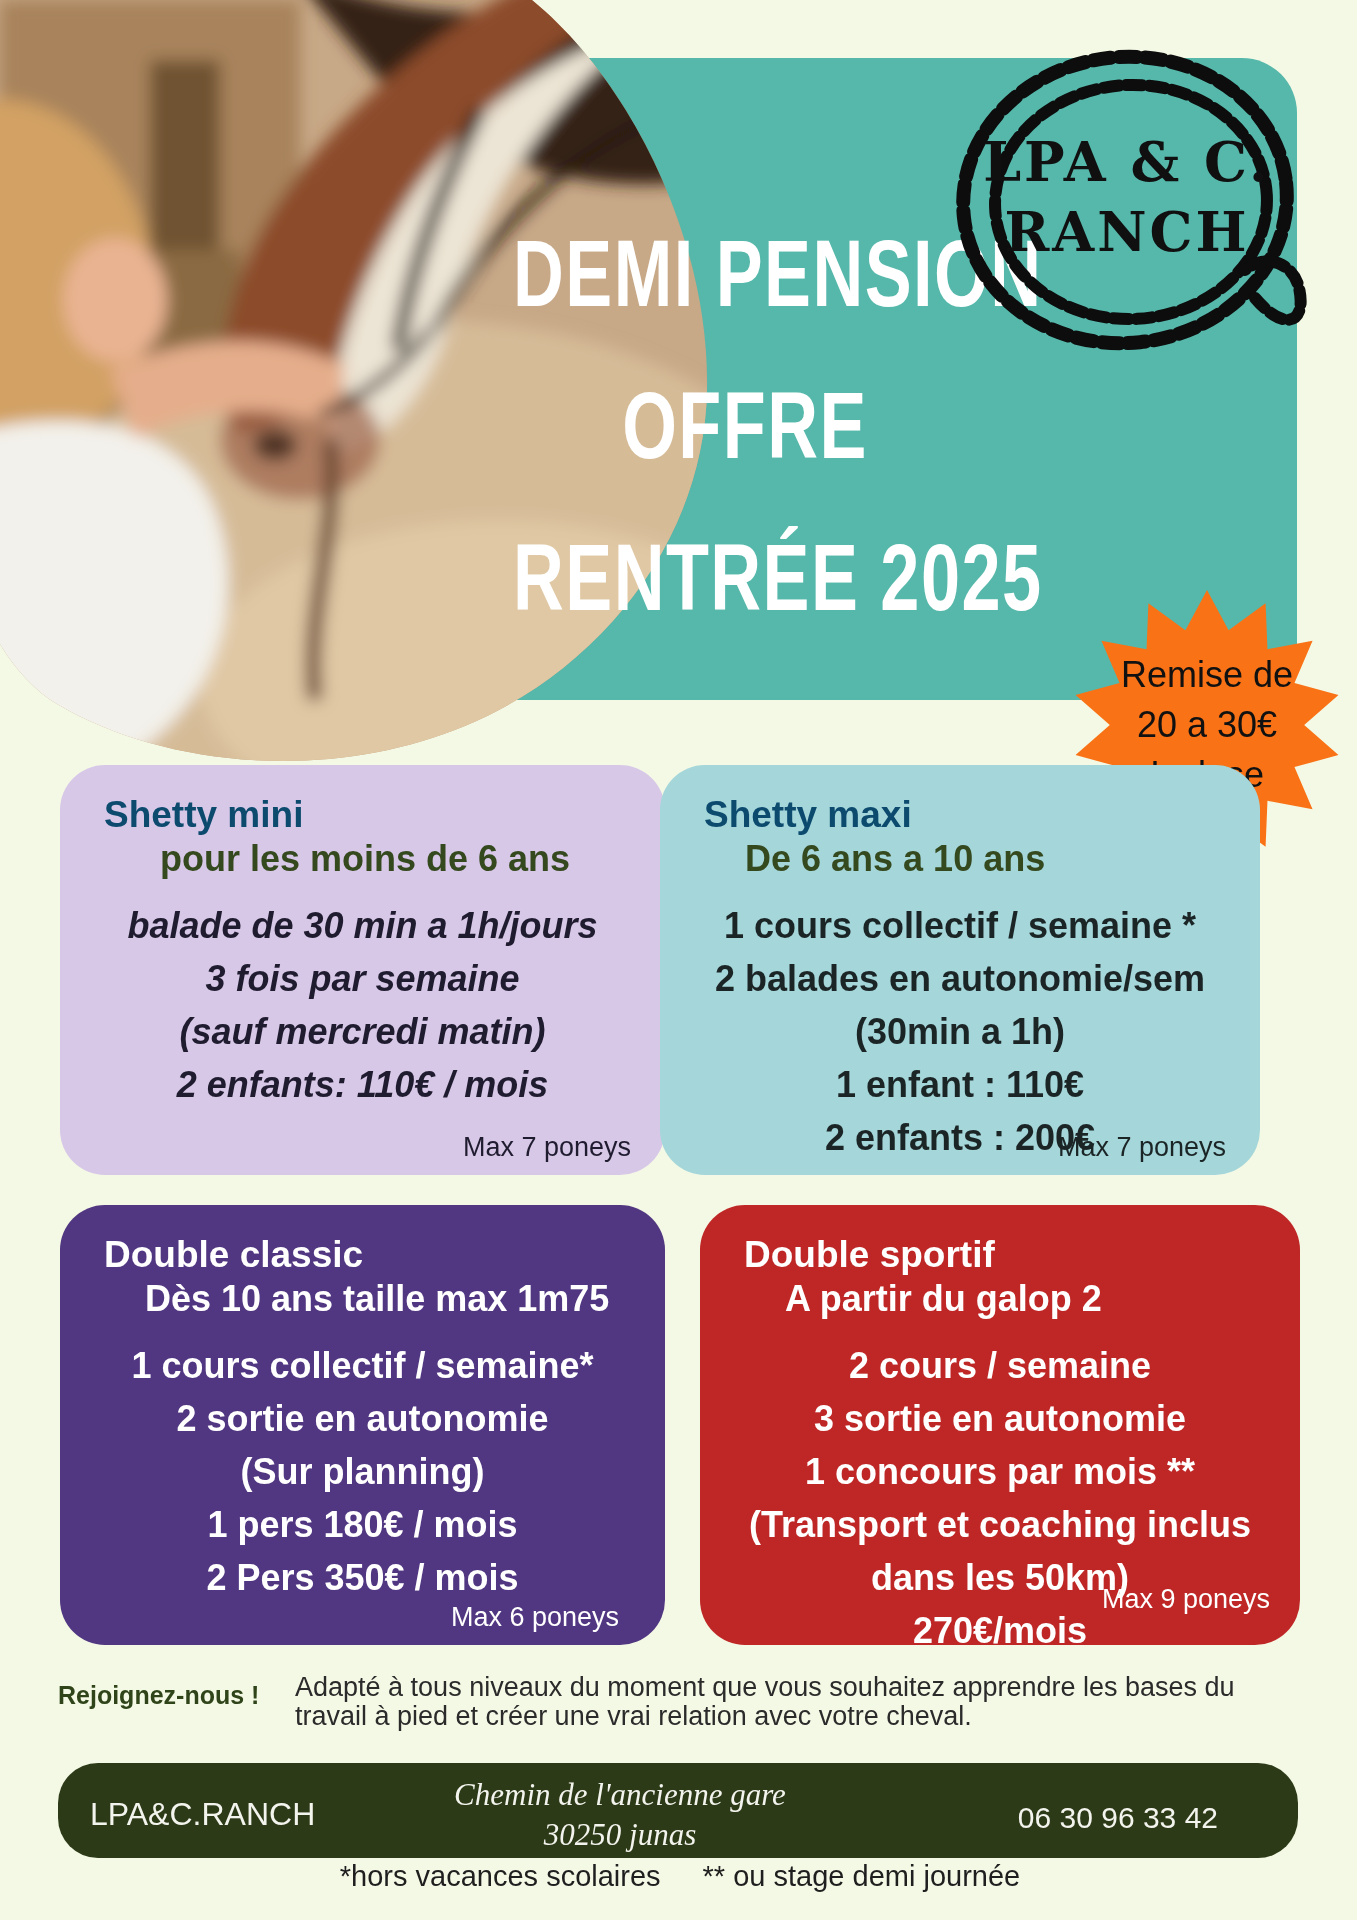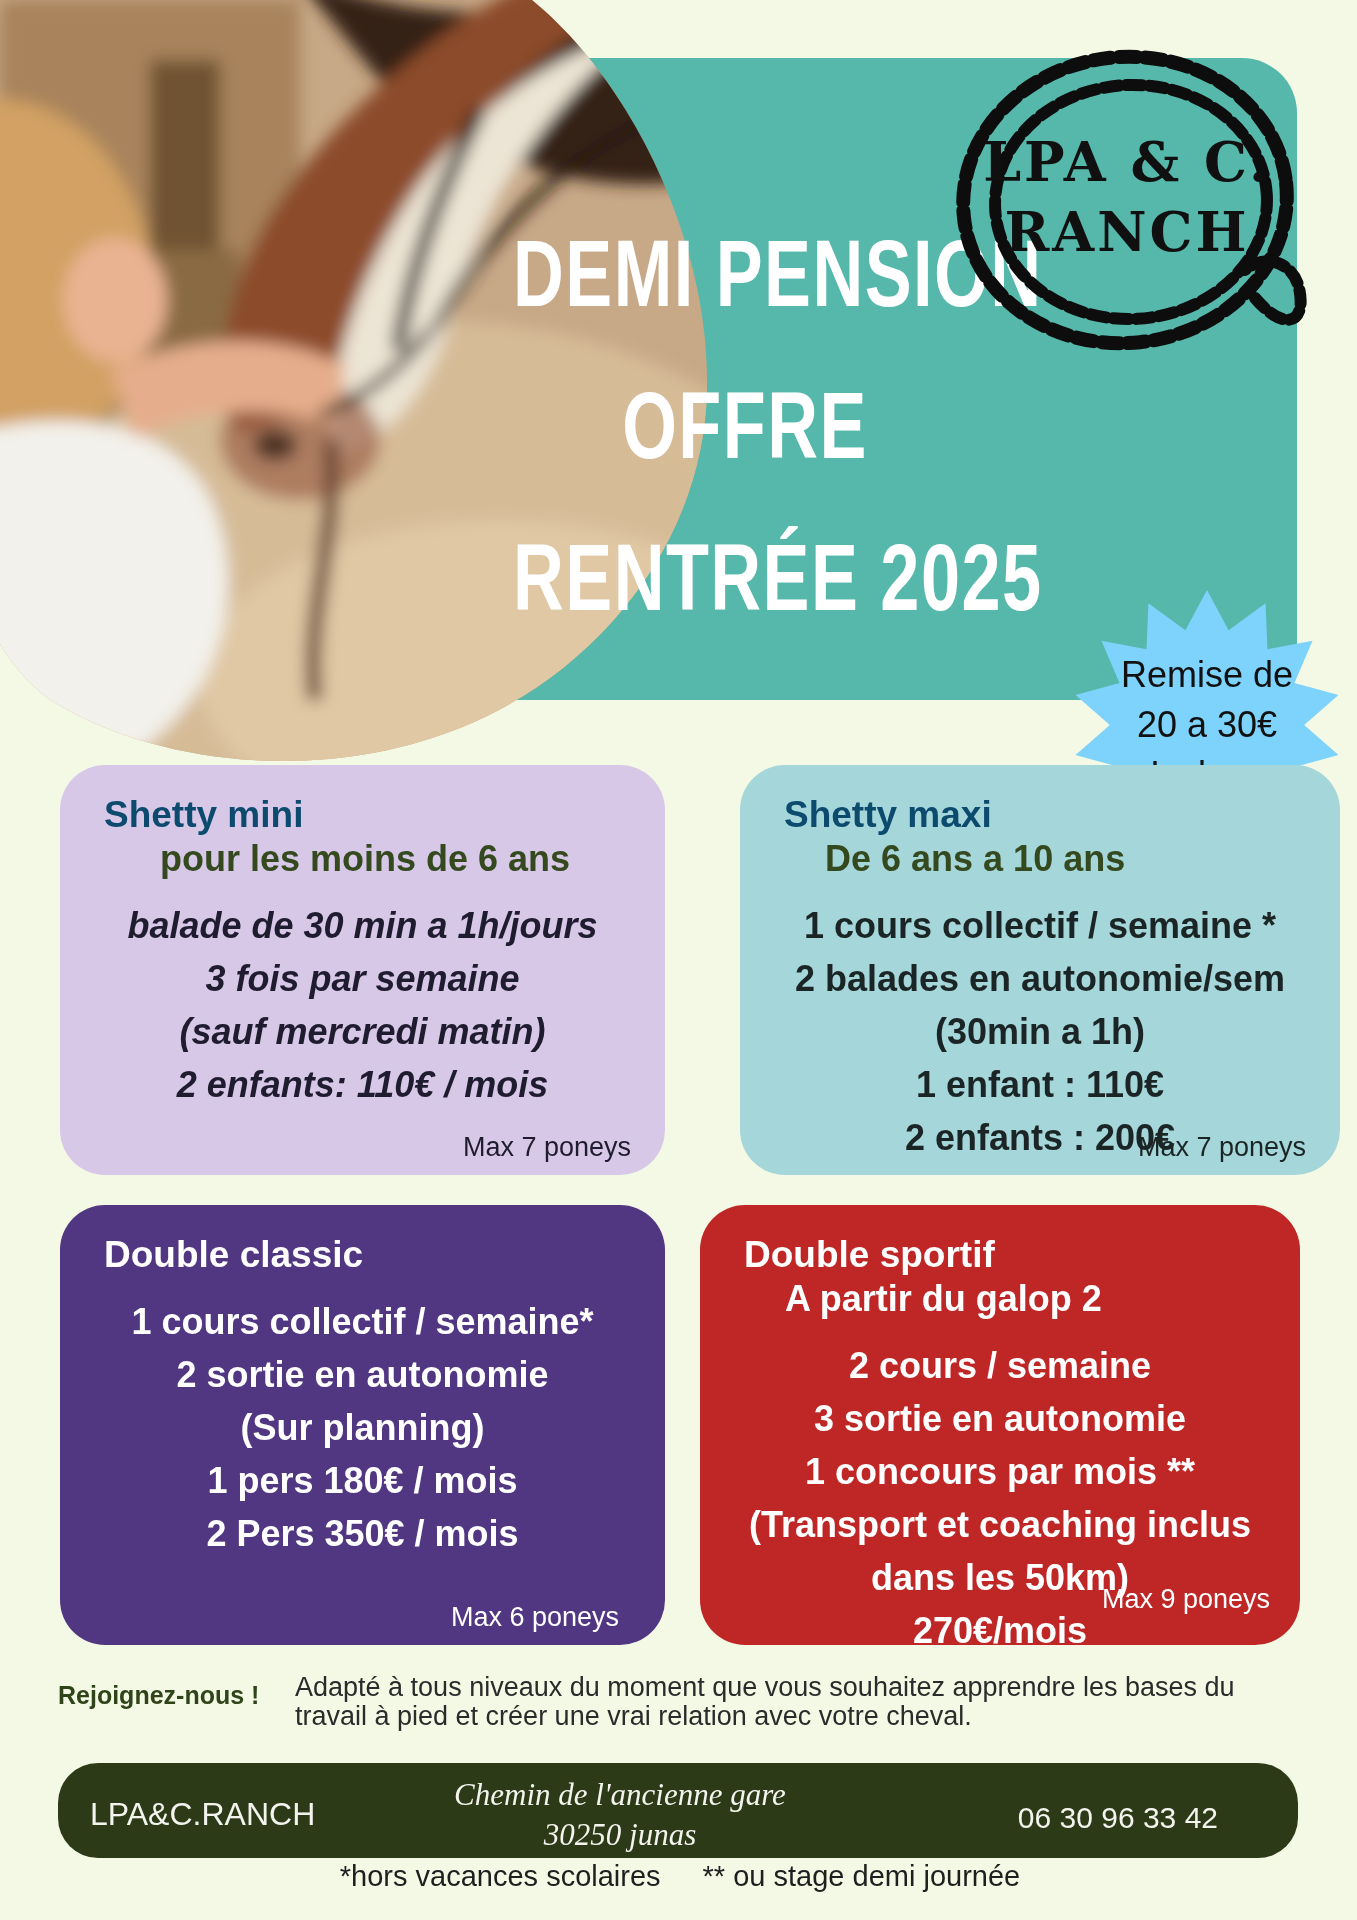--- a/index.html
+++ b/index.html
@@ -18,33 +18,33 @@
     position:absolute; left:420px; top:197px; width:650px;
     text-align:center; color:#ffffff; font-weight:bold;
     font-size:95px; line-height:152px; letter-spacing:2px; white-space:nowrap;
   }
   .hero-title .title-line { display:inline-block; transform:scaleX(0.74); }
   .logo-svg { position:absolute; left:955px; top:48px; overflow:visible; }
   .logo-text { font-family:"DejaVu Serif", serif; font-weight:bold; fill:#101010; letter-spacing:3px; }
   
   .badge {
     position:absolute; left:1072px; top:590px; width:270px; height:270px;
-    background:#7dd3fc; color:#111111;
+    background:#f97316; color:#111111;
     clip-path:polygon(50% 0%, 58% 14.9%, 71.7% 4.9%, 72.4% 21.9%, 89.1% 18.8%,
       82.4% 34.4%, 98.7% 38.9%, 86% 50%, 98.7% 61.1%, 82.4% 65.6%, 89.1% 81.2%,
       72.4% 78.1%, 71.7% 95.1%, 58% 85.1%, 50% 100%, 42% 85.1%, 28.3% 95.1%,
       27.6% 78.1%, 10.9% 81.2%, 17.6% 65.6%, 1.3% 61.1%, 14% 50%, 1.3% 38.9%,
       17.6% 34.4%, 10.9% 18.8%, 27.6% 21.9%, 28.3% 4.9%, 42% 14.9%);
     display:flex; flex-direction:column; align-items:center; justify-content:center;
     text-align:center; font-size:36px; line-height:50px;
   }
   
   .card { position:absolute; border-radius:45px; }
   .card-mini    { left:60px;  top:765px;  width:605px; height:410px; background:#d8c8e8; color:#201c30; }
-  .card-maxi    { left:740px; top:765px;  width:600px; height:410px; background:#a4d6da; color:#1c2526; }
+  .card-maxi    { left:660px; top:765px;  width:600px; height:410px; background:#a4d6da; color:#1c2526; }
   .card-classic { left:60px;  top:1205px; width:605px; height:440px; background:#513681; color:#ffffff; }
   .card-sportif { left:700px; top:1205px; width:600px; height:440px; background:#bf2727; color:#ffffff; }
   .card-title {
     font-weight:bold; font-size:37px; line-height:44px;
     padding:28px 0 0 44px; color:#0c4a6e;
   }
   .card-sub { font-weight:bold; font-size:36px; line-height:44px; padding-left:100px; color:#35491f; }
   .card-maxi .card-sub, .card-classic .card-sub, .card-sportif .card-sub { padding-left:85px; }
   .card-classic .card-title, .card-classic .card-sub,
   .card-sportif .card-title, .card-sportif .card-sub { color:#ffffff; }
@@ -167,20 +167,21 @@
         <div>2 balades en autonomie/sem</div>
         <div>(30min a 1h)</div>
         <div>1 enfant : 110€</div>
         <div>2 enfants : 200€</div>
       </div>
     <div class="card-max">Max 7 poneys</div>
   </div>
 
   <div class="card card-classic">
     <div class="card-title">Double classic</div>
+    <div class="card-sub">Dès 10 ans taille max 1m75</div>
     <div class="card-body">
         <div>1 cours collectif / semaine*</div>
         <div>2 sortie en autonomie</div>
         <div>(Sur planning)</div>
         <div>1 pers 180€ / mois</div>
         <div>2 Pers 350€ / mois</div>
       </div>
     <div class="card-max">Max 6 poneys</div>
   </div>
 

